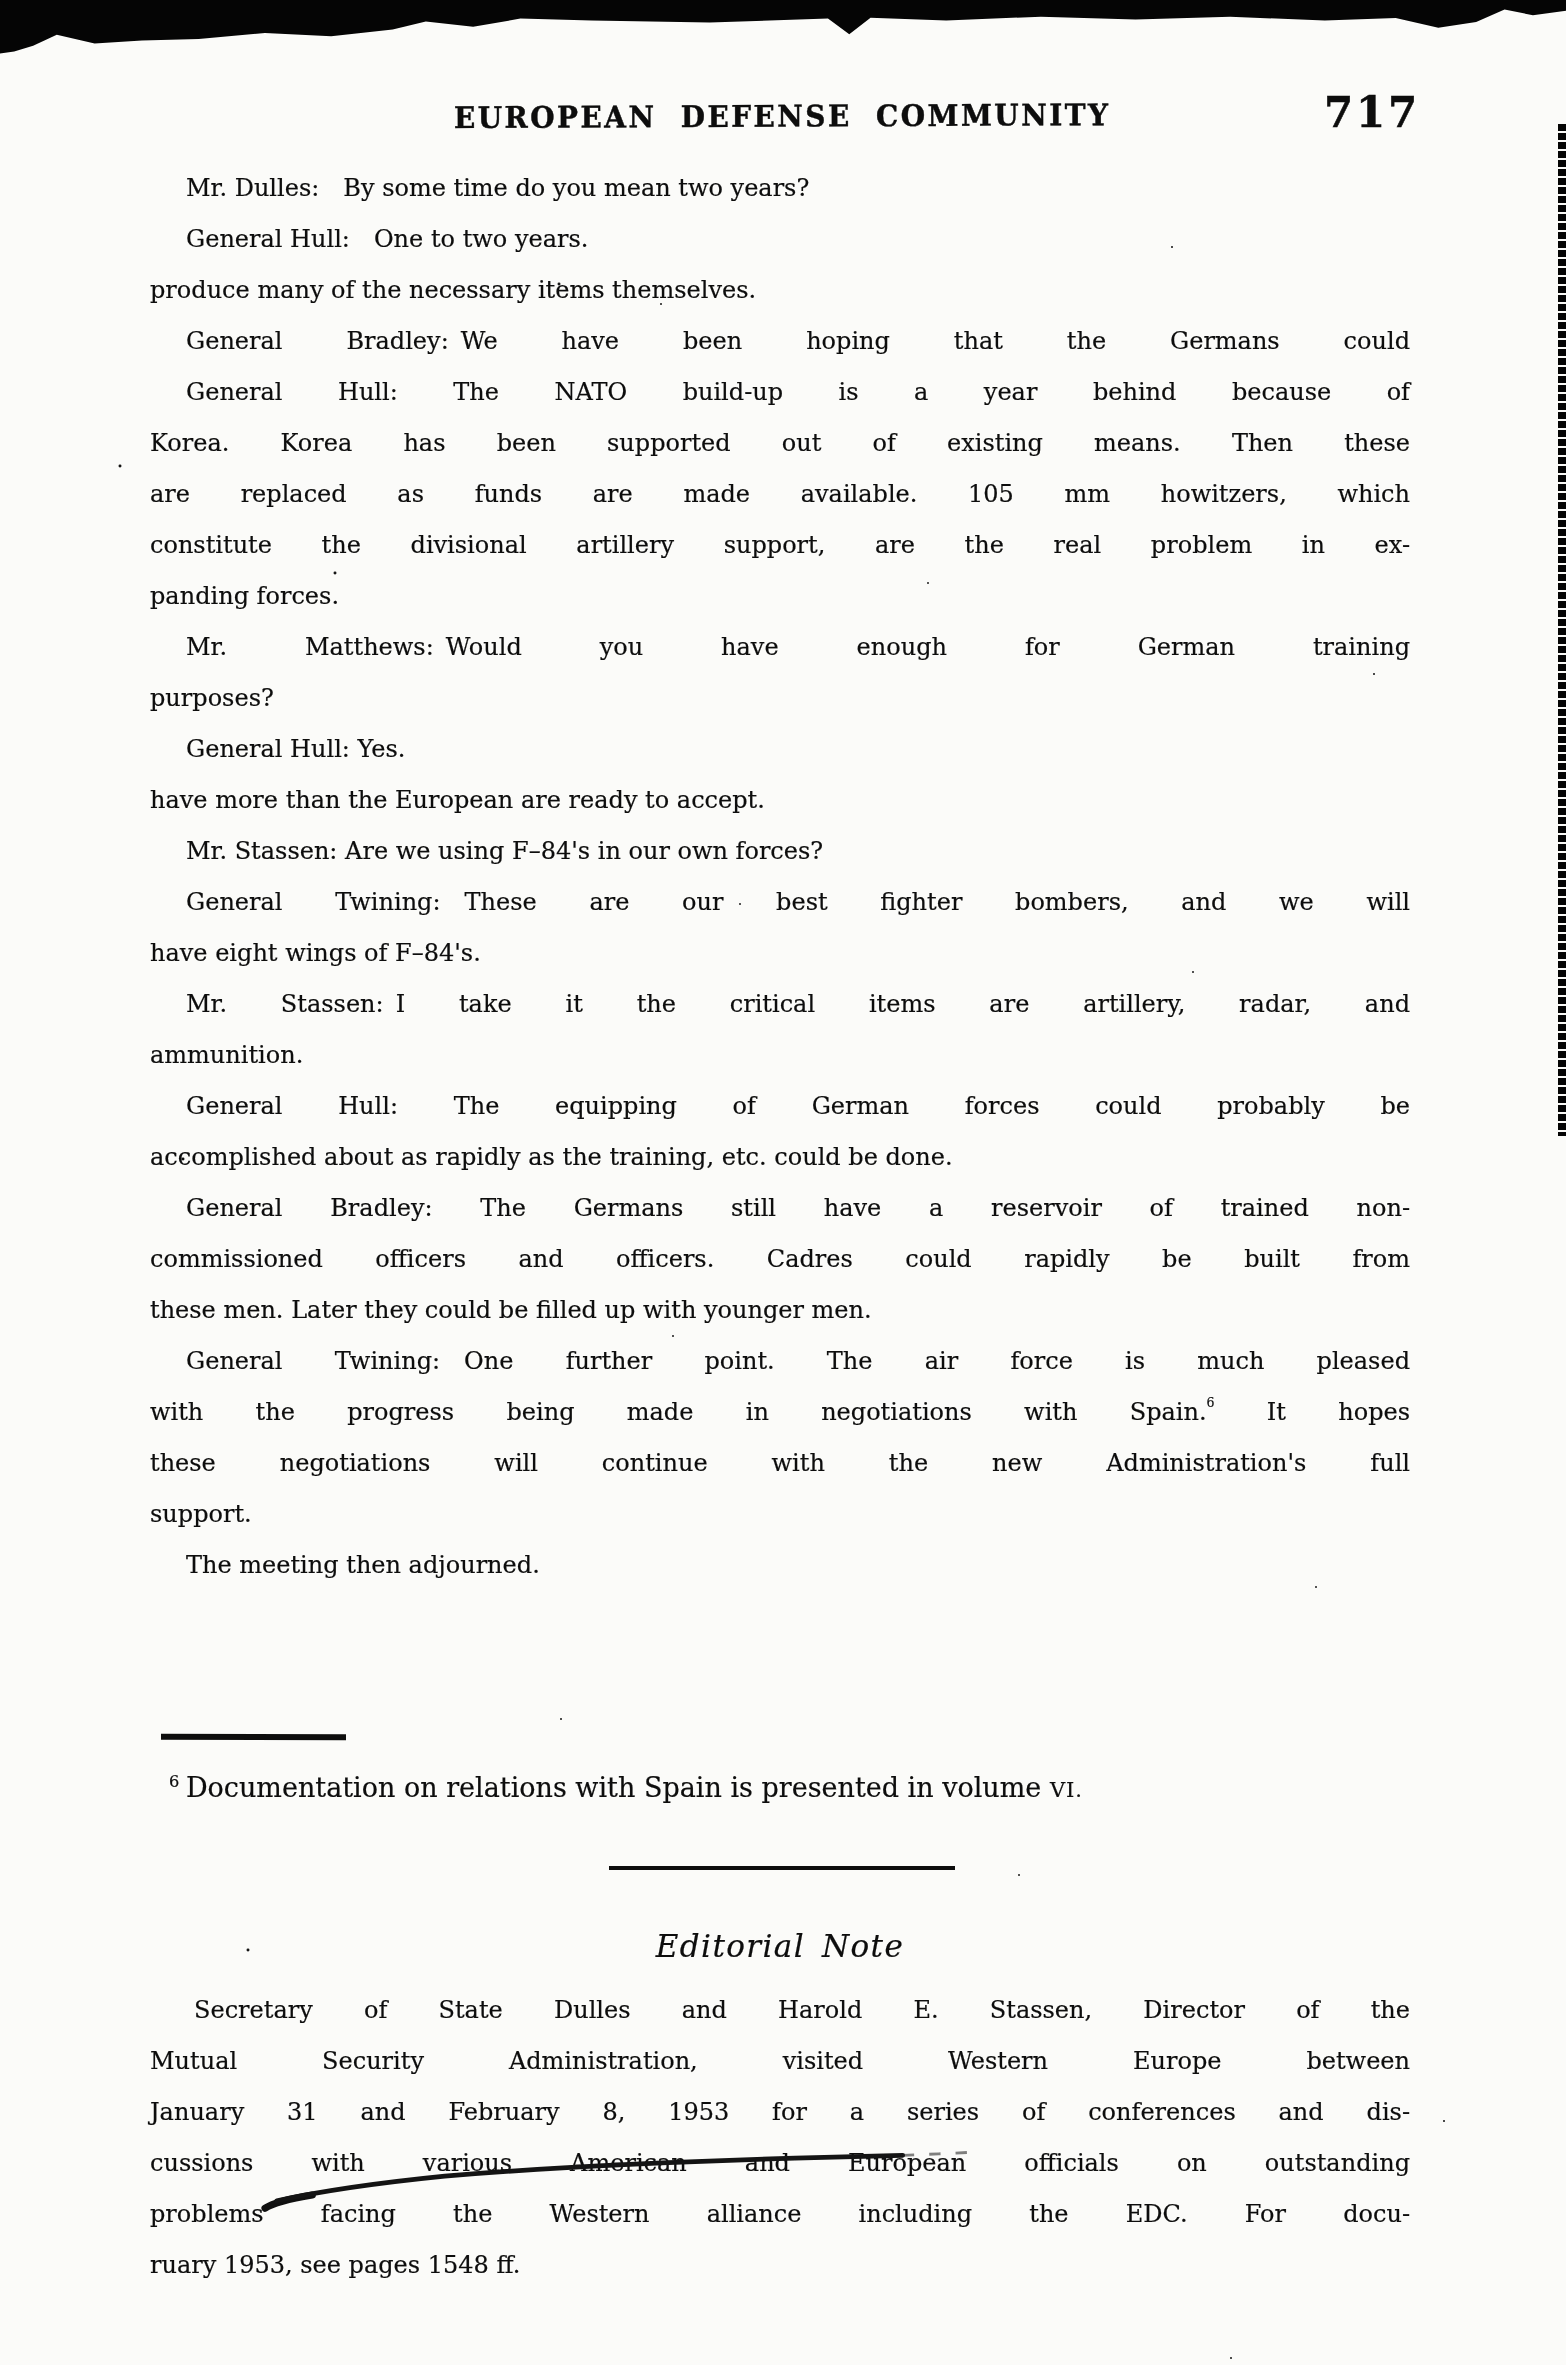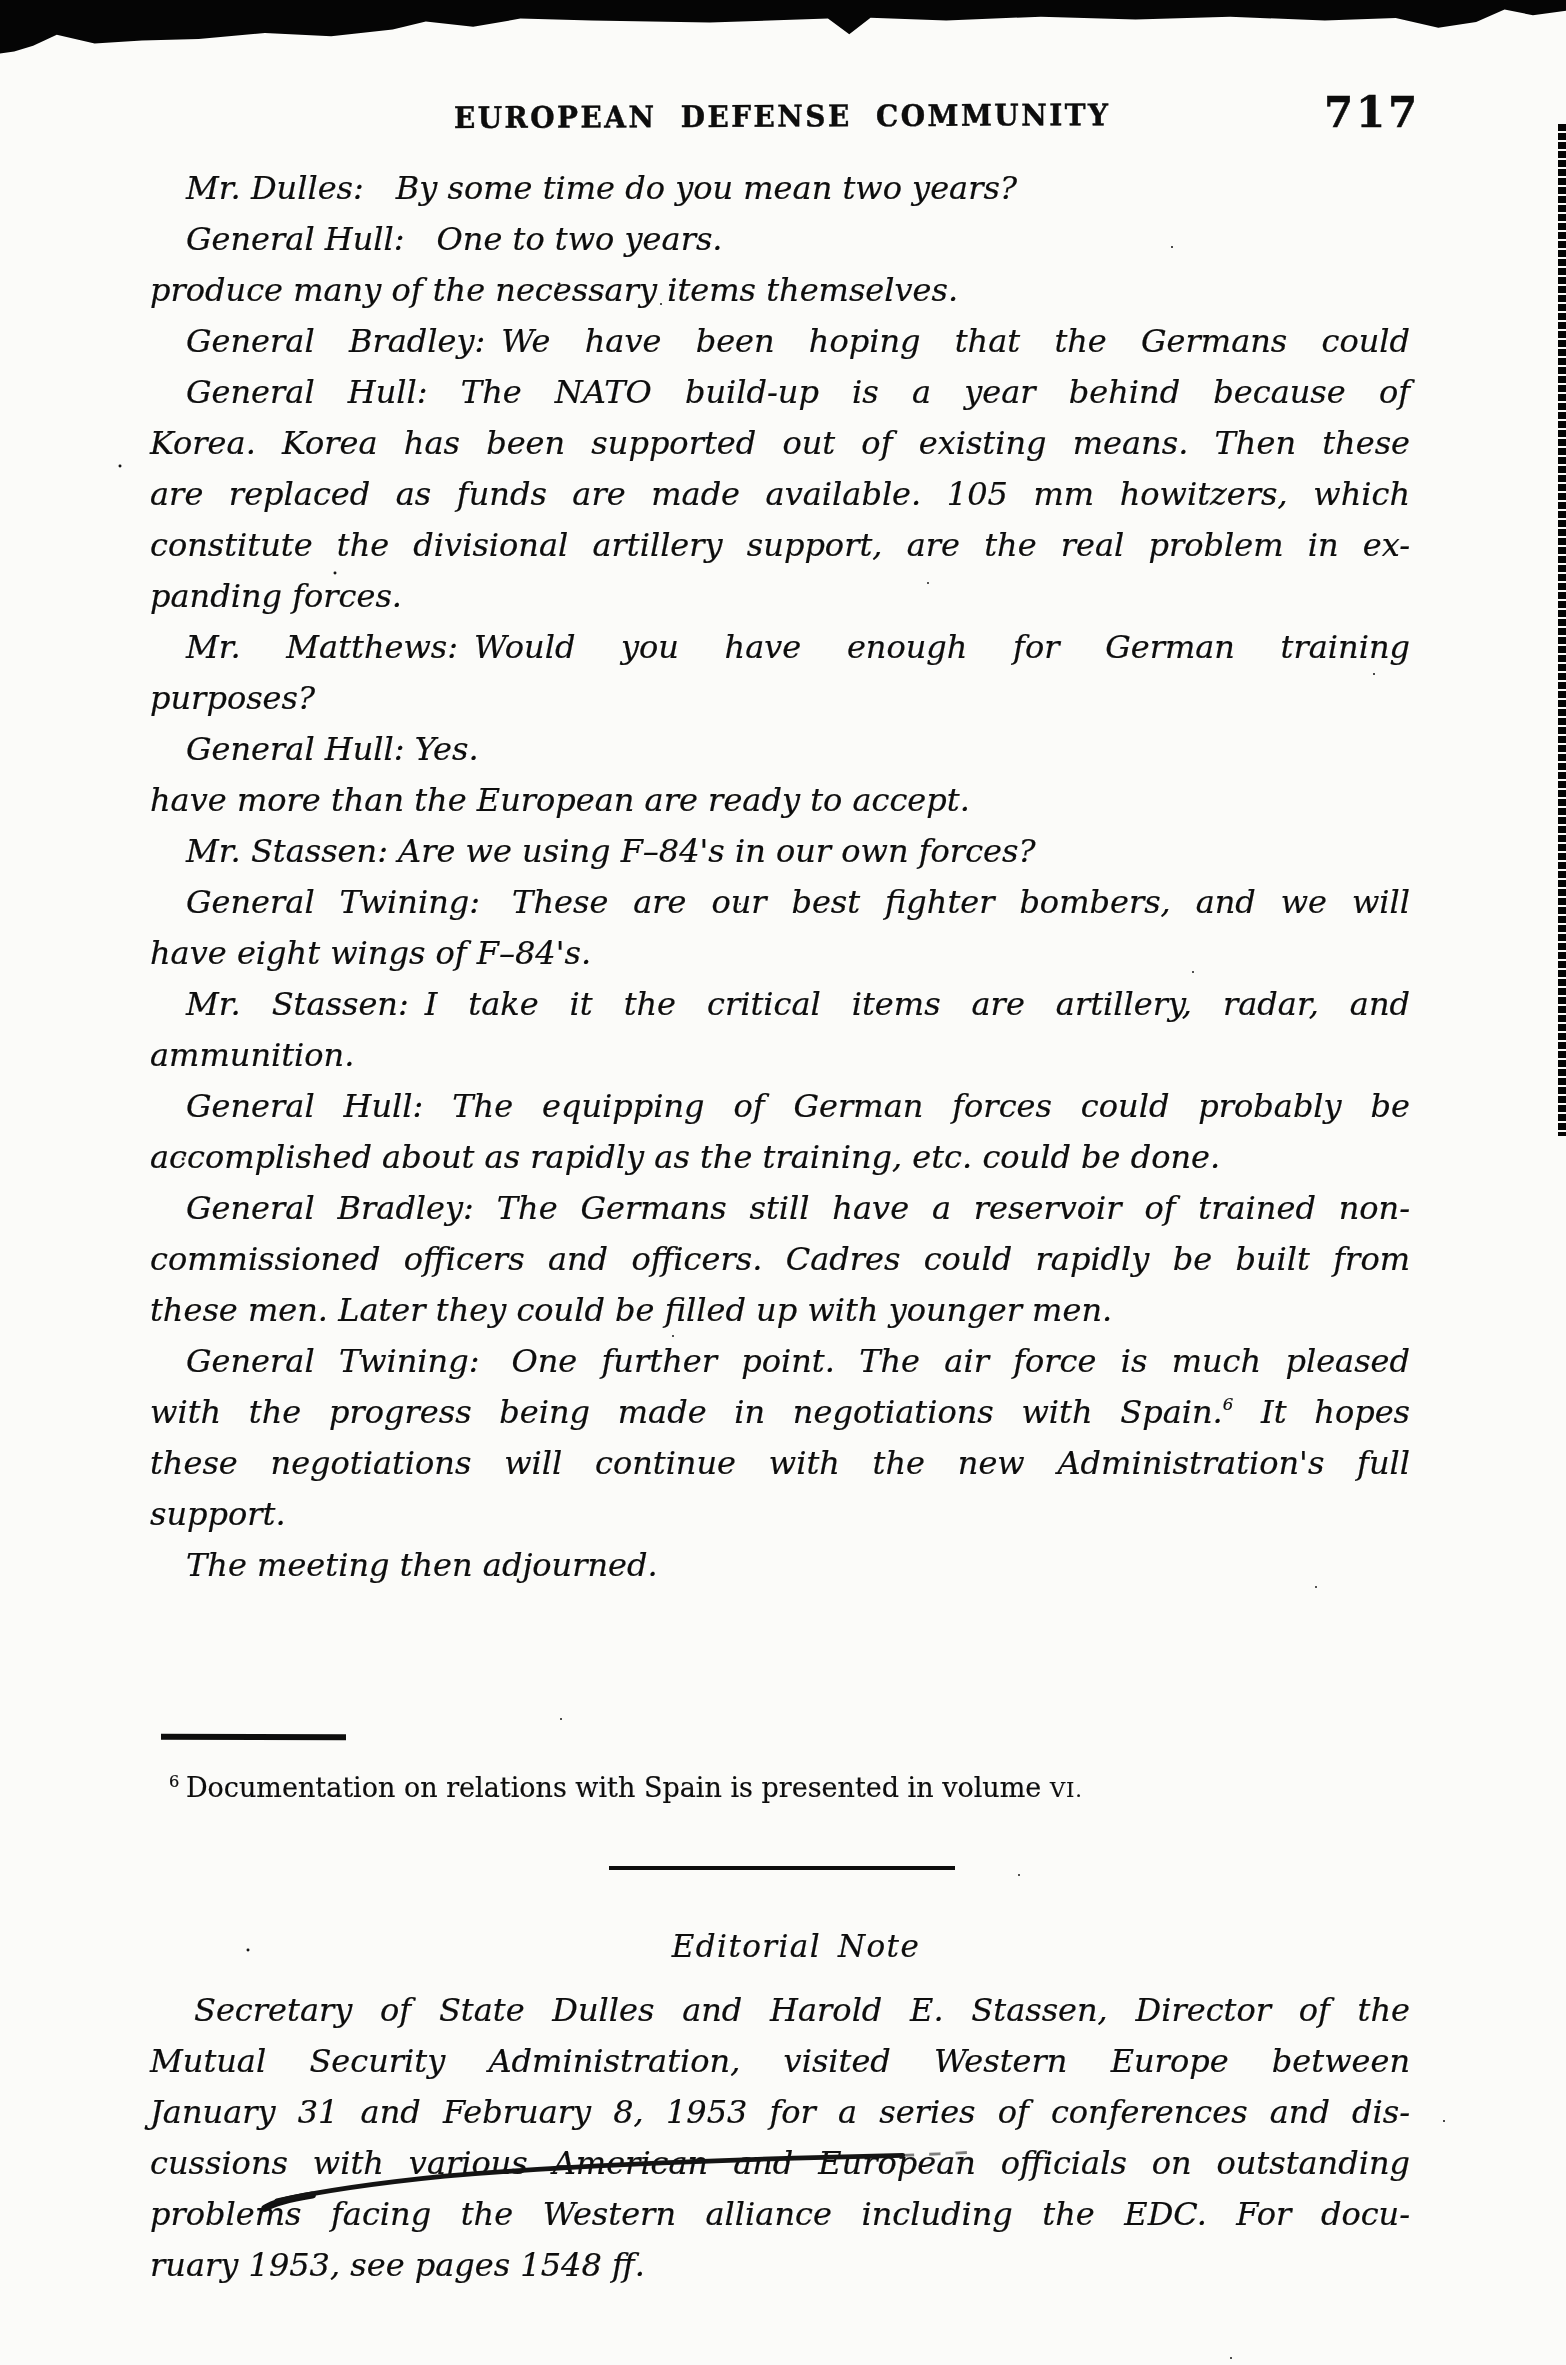--- a/index.html
+++ b/index.html
@@ -45,43 +45,42 @@
     font-weight:bold;font-size:42px;line-height:44px;
     letter-spacing:2.8px;-webkit-text-stroke:0.5px #0d0d0d;white-space:nowrap;
   }
   
   .col{position:absolute;left:150px;width:1260px;}
   #dialogue{top:163px;}
   #editorial{top:1985px;}
   .para{margin:0;padding:0;}
   .line{
     display:block;height:51px;line-height:51px;
-    font-size:32px;
+    font-size:24px;
     text-align:justify;text-align-last:justify;
     white-space:normal;
-    font-style:italic;
     -webkit-text-stroke:0.2px #0d0d0d;
   }
   .line.last{text-align-last:left;}
   #dialogue .line.first{text-indent:36px;}
   #editorial .line.first{text-indent:44px;}
   .line sup{font-size:0.52em;line-height:0;vertical-align:13.2px;}
   
   .fn-rule{position:absolute;left:161px;top:1734px;width:185px;height:5.7px;background:#0d0d0d;transform:rotate(0.2deg);}
   .footnote{
     position:absolute;left:134px;top:1758px;width:1260px;margin:0;
     font-size:27px;line-height:47px;text-indent:35px;
     -webkit-text-stroke:0.2px #0d0d0d;
   }
   .footnote sup{font-size:0.6em;vertical-align:9.5px;margin-right:6.6px;}
   .smallcaps{font-size:0.78em;letter-spacing:0.9px;}
   
   .divider{position:absolute;left:609px;top:1866px;width:346px;height:4.3px;background:#0d0d0d;}
   .editorial-heading{
-    position:absolute;left:166px;top:1920px;width:1260px;margin:0;
+    position:absolute;left:150px;top:1920px;width:1260px;margin:0;
     text-align:center;font-style:italic;font-weight:normal;
     font-size:31px;line-height:52px;letter-spacing:1.4px;word-spacing:5.7px;
     -webkit-text-stroke:0.2px #0d0d0d;
   }
 </style>
 </head>
 <body>
 
 <div class="page" style="background: rgb(251, 251, 249); color: rgb(13, 13, 13);">
 

